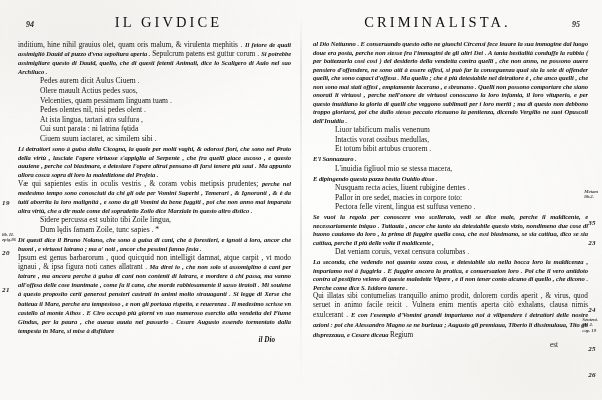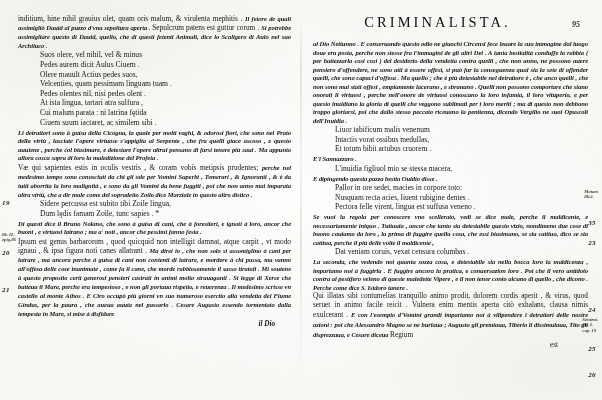--- a/index.html
+++ b/index.html
@@ -157,30 +157,33 @@
 </head>
 <body>
 
 <div id="page">
 
   <div id="paper-texture"></div>
   <div id="gutter"></div>
 
   <div class="page-half" id="page-left">
 
+    <div class="running-head">
+      <div class="folio folio-verso">94</div>
+      <div class="head-title">IL  GIVDICE</div>
+    </div>
 
     <div class="column" id="col-left">
         <div class="para"><span class="roman">inditium, hine nihil grauius olet, quam oris malum, &amp; virulenta mephitis . </span> <span class="smallital">Il fetore de quali assimigliò Dauid al puzzo d'vna sepoltura aperta . </span> <span class="roman">Sepulcrum patens est guttur corum . </span> <span class="smallital">Si potrebbe assimigliare questo di Dauid, quello, che di questi fetenti Animali, dice lo Scaligero di Aulo nel suo Archiluco .</span> </div>
-        <div class="verse">Suos olere, vel nihil, vel &amp; minus</div>
         <div class="verse">Pedes aurem dicit Aulus Ciuem .</div>
         <div class="verse">Olere mauult Actius pedes suos,</div>
         <div class="verse">Velcenties, quam pessimam linguam tuam .</div>
         <div class="verse">Pedes olentes nil, nisi pedes olent .</div>
         <div class="verse">At ista lingua, tartari atra sulfura ,</div>
-        <div class="verse">Cui malum parata : ni latrina fętida</div>
+        <div class="verse">Cui sunt parata : ni latrina fętida</div>
         <div class="verse">Ciuem suum iactaret, ac similem sibi .</div>
         <div class="spacer-1"></div>
         <div class="blockital">Li detrattori sono à guisa della Cicogna, la quale per molti vaghi, &amp; odorosi fiori, che sono nel Prato della virtù , lasciate l'opere virtuose s'appiglia al Serpente , che fra quelli giace ascoso , e questo auuiene , perche col biasimare, e detestare l'opere altrui pensano di farsi tenere più saui . Ma appunto allora cosca sopra di loro la maledizione del Profeta . </div>
         <div class="para"><span class="roman">Væ qui sapientes estis in oculis vestris , &amp; coram vobis metipsis prudentes; </span> <span class="smallital">perche nel medesimo tempo sono conosciuti da chi gli ode per Vomini Superbi , Temerari , &amp; Ignoranti , &amp; è da tutti aborrita la loro malignità , e sono da gli Vomini da bene fuggiti , poi che non anno mai imparata altra virtù, che a dir male come del sopradetto Zoilo dice Marziale in questo altro distico .</span> </div>
         <div class="verse">Sidere percussa est subito tibi Zoile lingua,</div>
         <div class="verse">Dum lędis famam Zoile, tunc sapies . *</div>
         <div class="spacer-1"></div>
         <div class="blockital">Di questi dice il Bruno Nolano, che sono à guisa di cani, che à forestieri, e ignoti à loro, ancor che buoni , e virtuosi latrano ; ma a' noti , ancor che pessimi fanno festa . </div>
         <div class="para"><span class="roman">Ipsum est genus barbarorum , quod quicquid non intelligit damnat, atque carpit , vt modo ignaui , &amp; ipsa figura noti canes allatrant . </span> <span class="smallital">Ma direi io , che non solo si assomiglino à cani per latrare , ma ancora perche à guisa di cani non contenti di latrare, e mordere à chi passa, ma vanno all'offesa delle cose inanimate , come fa il cane, che morde rabbiosamente il sasso tiratoli . Mi souiene à questo proposito certi generosi pensieri castrati in animi molto strauaganti . Si legge di Xerse che batteua il Mare, perche era tempestoso , e non gli portaua rispetto, e reuerenza . Il medesimo scrisse vn castello al monte Athos . E Ciro occupò più giorni vn suo numeroso esercito alla vendetta del Fiume Gindus, per la paura , che aueua auuta nel passarlo . Cesare Augusto essendo tormentato dalla tempesta in Mare, si mise à disfidare</span> </div>
       </div>
@@ -203,22 +206,22 @@
     <div class="column" id="col-right">
         <div class="blockital">al Dio Nettunno . E conseruando questo odio ne giuochi Circensi fece leuare la sua immagine dal luogo doue era posta, perche non stesse fra l'immagini de gli altri Dei . A tanta bestialità conduffe la rabbia ( per battezzarla cosi cosi ) del desiderio della vendetta contra quelli , che non anno, ne possono auere pensiero d'offendere, ne sono atti à essere offesi, si può far la conseguenza qual sia la sete di offender quelli, che sono capaci d'offesa . Ma quello ; che è più detestabile nel detrattore è , che anco quelli , che non sono mai stati offesi , empiamente lacerano , e sbranano . Quelli non possono comportare che siano onorati li virtuosi , perche nell'onore de virtuosi conoscano la loro infamia, il loro vituperio, e per questo inuidiano la gloria di quelli che veggono sublimati per i loro meriti ; ma di questo non debbono troppo gloriarsi, poi che dallo stesso peccato riceuano la penitenza, dicendo Vergilio ne suoi Opuscoli dell'Inuidia .</div>
         <div class="verse">Liuor tabificum malis venenum</div>
         <div class="verse">Intactis vorat ossibus medullas,</div>
         <div class="verse">Et totum bibit artubus cruorem .</div>
         <div class="spacer-1"></div>
         <div class="blockital">E'l Sannazzaro .</div>
         <div class="verse">L'inuidia figliuol mio se stessa macera,</div>
         <div class="spacer-1"></div>
         <div class="blockital">E dipingendo questa pazza bestia Ouidio disse .</div>
+        <div class="verse">Nusquam recta acies, liuent rubigine dentes .</div>
         <div class="verse">Pallor in ore sedet, macies in corpore toto:</div>
-        <div class="verse">Nusquam recta acies, liuent rubigine dentes .</div>
         <div class="verse">Pectora felle virent, lingua est suffusa veneno .</div>
         <div class="spacer-1"></div>
         <div class="blockital">Se vuoi la regola per conoscere vno scellerato, vedi se dice male, perche il maldicente, e necessariamente iniquo . Tuttauia , ancor che tanto sia detestabile questo vizio, nondimeno due cose di buono cauiamo da loro , la prima di fuggire quella cosa, che essi biasimano, se sia cattiua, dico se sia cattiua, perche il più delle volte il maldicente ,</div>
         <div class="verse">Dat veniam coruis, vexat censura columbas .</div>
         <div class="spacer-1"></div>
         <div class="blockital">La seconda, che vedendo noi quanta sozza cosa, e detestabile sia nella bocca loro la maldicenza , impariamo noi à fuggirla . E fuggire ancora la pratica, e conuersazion loro . Poi che il vero antidoto contra al pestifero veleno di queste maledette Vipere , e il non tener conto alcuno di quello , che dicono . Perche come dice S. Isidoro tanere .</div>
         <div class="para"><span class="roman">Qui illatas sibi contumelias tranquillo animo prodit, dolorem cordis aperit , &amp; virus, quod seruet in animo facile reicit . Vulnera enim mentis aperta citò exhalans, clausa nimis exulcerant . </span> <span class="smallital">E con l'esempio d'Vomini grandi impariamo noi à vilipendere i detrattori delle nostre azioni : poi che Alessandro Magno se ne burlaua ; Augusto gli premiaua, Tiberio li dissimulaua, Tito gli disprezzaua, e Cesare diceua </span> <span class="roman">Regium</span> </div>
       </div>
 
     <div class="catchword">est</div>

